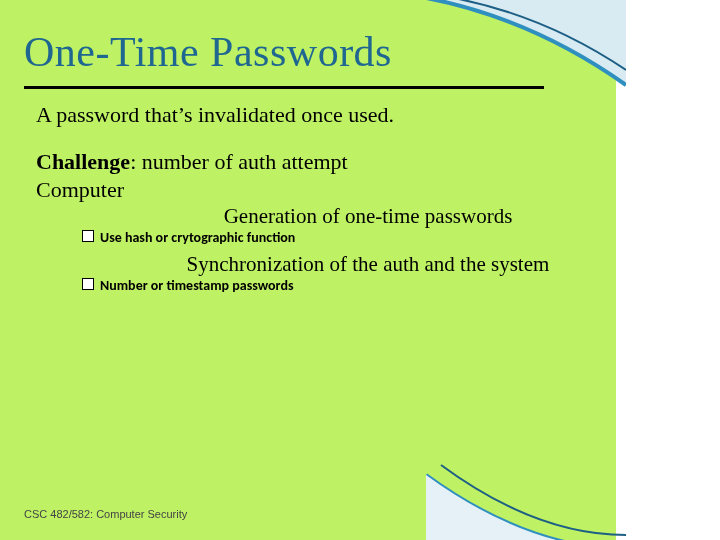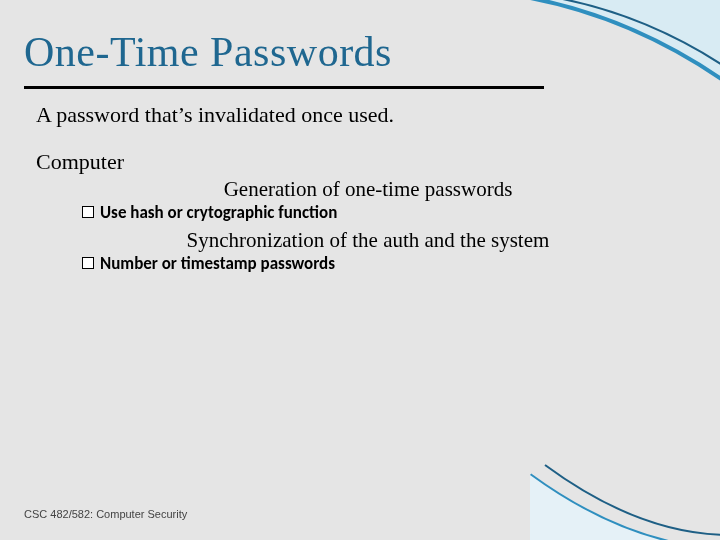--- a/index.html
+++ b/index.html
@@ -6,24 +6,24 @@
     margin: 0;
     padding: 0;
     width: 720px;
     height: 540px;
     font-family: "Constantia", "Georgia", "Times New Roman", serif;
     background: #ffffff;
     position: relative;
     overflow: hidden;
   }
   .slide {
-    width: 720px;
+    width: 616px;
     height: 540px;
     position: relative;
-    background: #e5e5e5;
+    background: #bef264;
   }
   
   .deco {
     position: absolute;
     pointer-events: none;
   }
   .deco.top svg, .deco.bottom svg {
     display: block;
   }
   .deco.top {
@@ -76,21 +76,21 @@
     font-weight: 700;
   }
   .sub1 {
     margin-left: 24px;
     font-size: 21px;
     margin-top: 2px;
     text-align: center;
   }
   .sub2 {
     margin-left: 46px;
-    font-size: 17px;
+    font-size: 14px;
     font-weight: 700;
     margin-top: 2px;
     margin-bottom: 6px;
     font-family: "Calibri", "Segoe UI", Arial, sans-serif;
   }
   .checkbox {
     display: inline-block;
     width: 10px;
     height: 10px;
     border: 1.5px solid #000;
@@ -133,20 +133,23 @@
     </svg>
   </div>
 
   <div class="title">One-Time Passwords</div>
   <div class="title-rule"></div>
 
   <div class="body">
 
     <div class="para">A password that’s invalidated once used.</div>
 
+    <div class="para tight">
+      <span class="bold">Challenge</span><span>: number of auth attempt</span>
+    </div>
 
     <div class="para tight">Computer</div>
 
     <div class="sub1">Generation of one-time passwords</div>
     <div class="sub2">
       <span class="checkbox"></span><span>Use hash or crytographic function</span>
     </div>
 
     <div class="sub1">Synchronization of the auth and the system</div>
     <div class="sub2">

